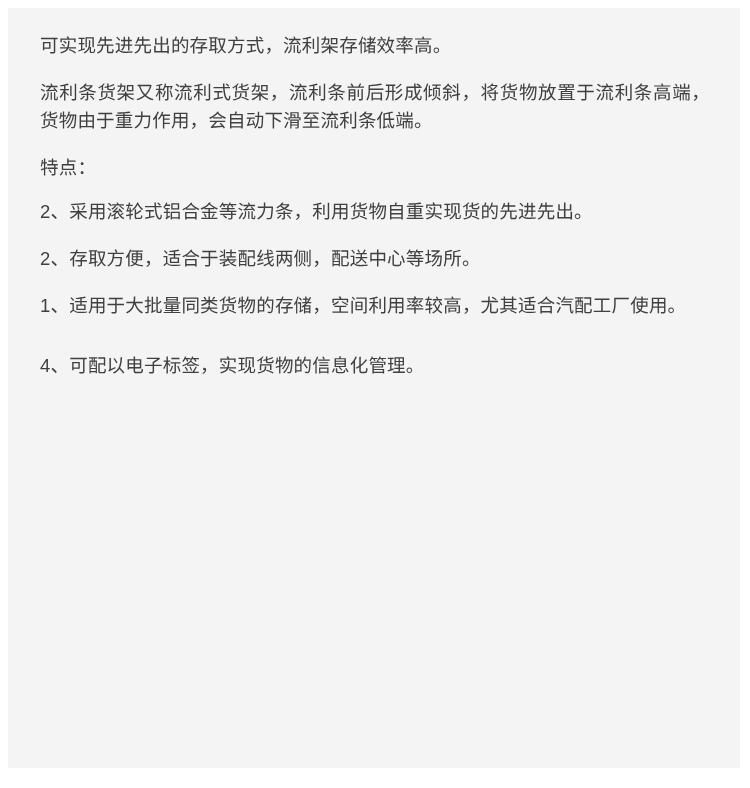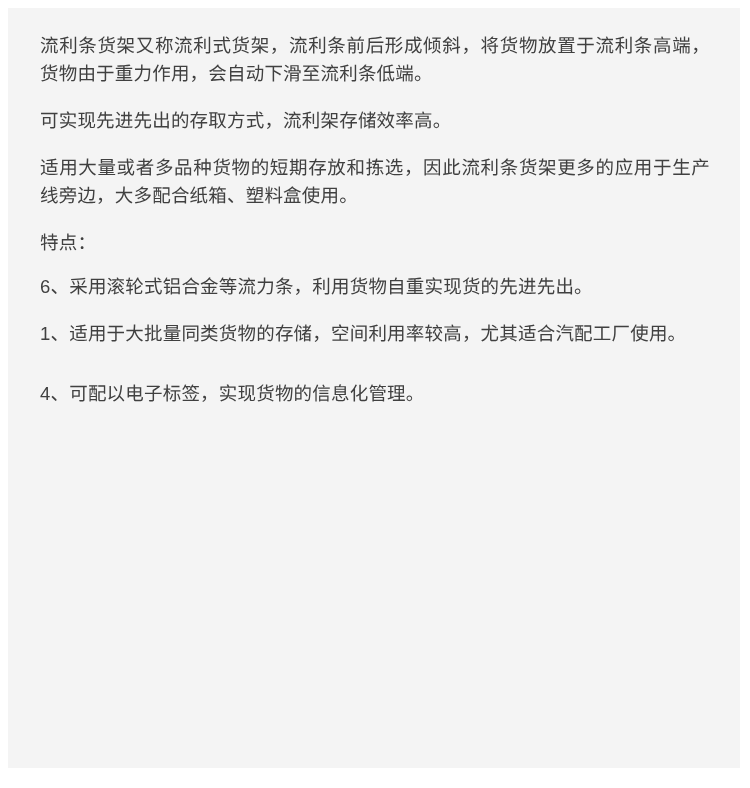--- a/index.html
+++ b/index.html
@@ -41,24 +41,24 @@
   }
   .panel p:last-child {
     margin-bottom: 0;
     margin-top: 32px;
   }
 </style>
 </head>
 <body>
 
 <div class="panel">
+  <p>可实现先进先出的存取方式，流利架存储效率高。</p>
   <p>流利条货架又称流利式货架，流利条前后形成倾斜，将货物放置于流利条高端，货物由于重力作用，会自动下滑至流利条低端。</p>
-  <p>可实现先进先出的存取方式，流利架存储效率高。</p>
-  <p>适用大量或者多品种货物的短期存放和拣选，因此流利条货架更多的应用于生产线旁边，大多配合纸箱、塑料盒使用。</p>
 
   <div>
     <p class="tight">特点：</p>
-    <p>6、采用滚轮式铝合金等流力条，利用货物自重实现货的先进先出。</p>
+    <p>2、采用滚轮式铝合金等流力条，利用货物自重实现货的先进先出。</p>
+    <p>2、存取方便，适合于装配线两侧，配送中心等场所。</p>
     <p>1、适用于大批量同类货物的存储，空间利用率较高，尤其适合汽配工厂使用。</p>
     <p>4、可配以电子标签，实现货物的信息化管理。</p>
   </div>
 
 </div>
 
 </body></html>

